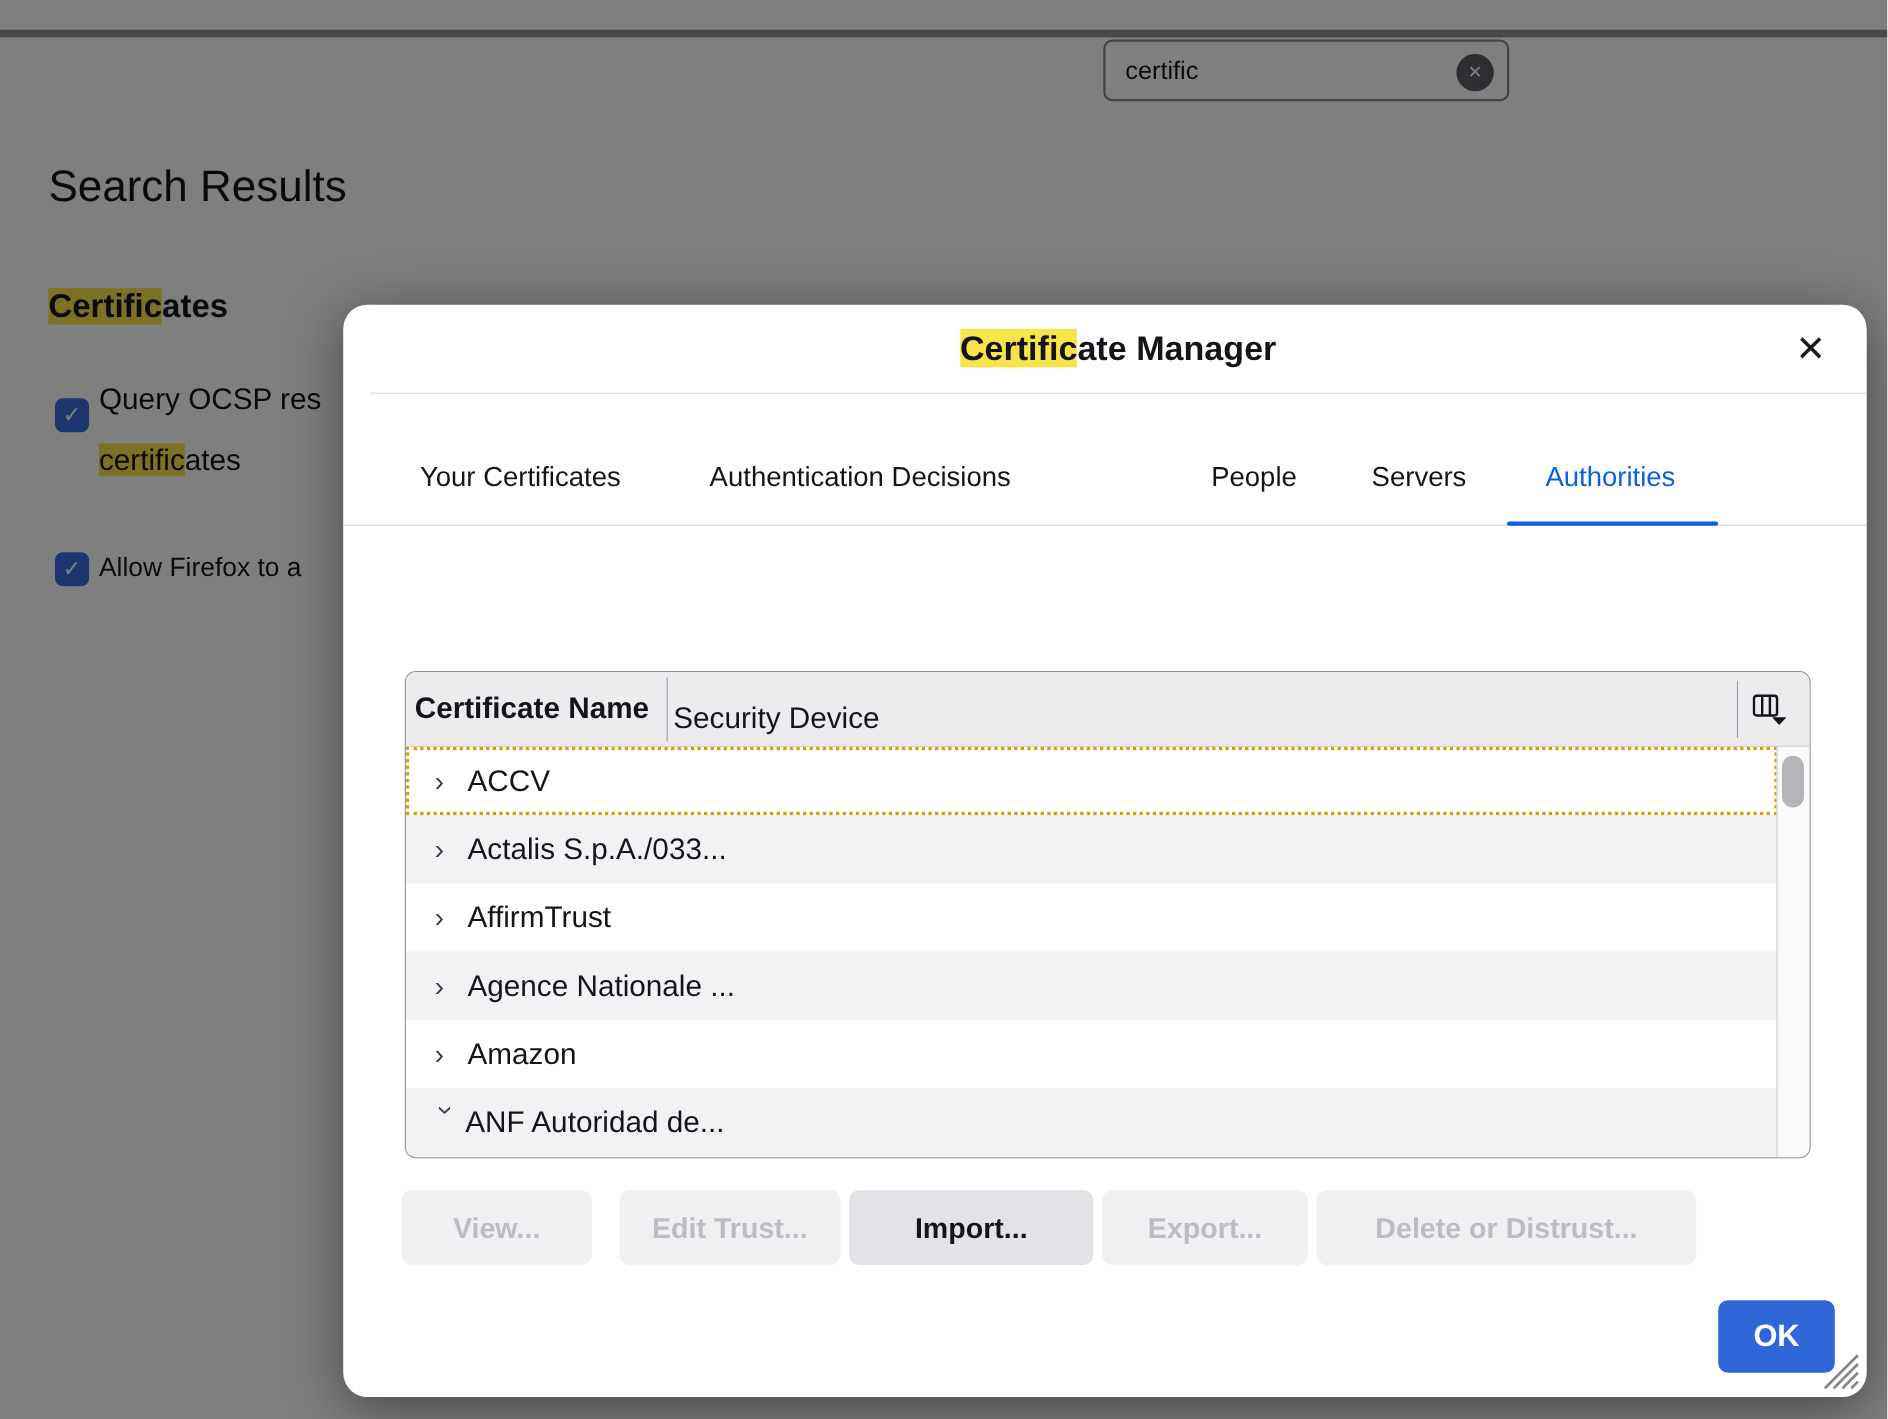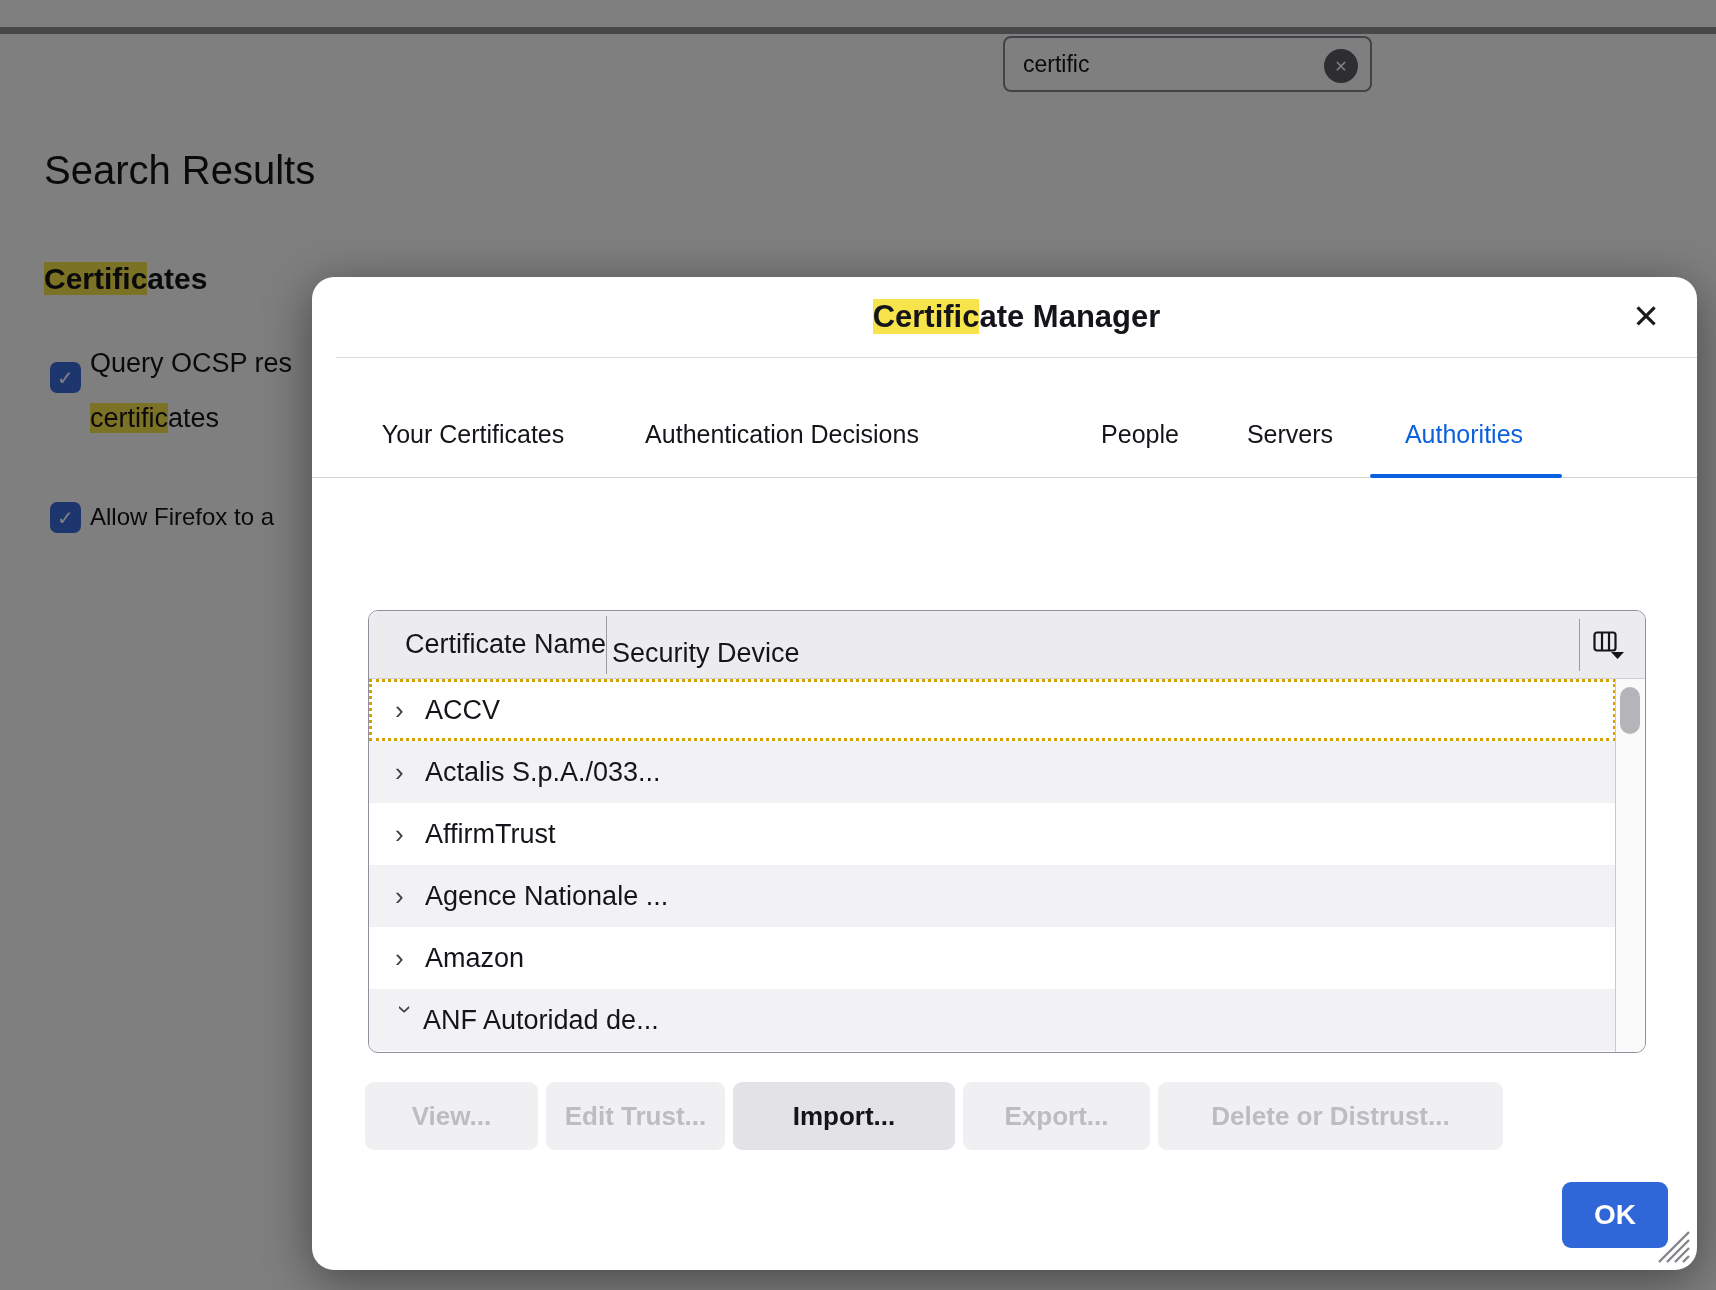--- a/index.html
+++ b/index.html
@@ -42,39 +42,39 @@
   .tab.active { color:#0b61dd; }
   .tab-underline { position:absolute; left:1058px; width:192px; bottom:-1px; height:4px;
     background:#0b61dd; border-radius:2px; }
 
   .desc { position:absolute; left:53px; top:254px; font-size:27px; color:#15141a; line-height:40px; }
 
   .cert-table { position:absolute; left:56px; top:333px; width:1278px; height:443px;
     border:1px solid #90909d; border-radius:10px; overflow:hidden; background:#fff; }
   .thead { position:relative; height:68px; background:#ececee; border-bottom:1px solid #cfcfd4;
     display:flex; align-items:center; font-size:27px; color:#15141a; }
-  .th1 { padding-left:36px; }
+  .th1 { padding-left:8px;font-weight:bold; }
   .th2 { position:absolute; left:243px;margin-top:17px; }
   .vdiv1 { position:absolute; left:237px; top:5px; height:58px; width:1px; background:#9b9ba5; }
   .vdiv2 { position:absolute; left:1210px; top:8px; height:52px; width:1px; background:#9b9ba5; }
   .colpicker { position:absolute; left:1224px; top:20px; width:32px; height:28px; cursor:pointer; }
   .tbody { position:relative; width:1247px; }
   .row { height:62px; display:flex; align-items:center; font-size:27px; color:#15141a; cursor:pointer; }
   .row.alt { background:#f2f2f4; }
   .row.focused { outline:3px dotted #d4a200; outline-offset:-3px; }
   .twisty { width:30px; margin-left:26px; font-size:26px; color:#3f3f46; line-height:26px; }
   .twisty.open { transform:rotate(90deg) translateX(-2px); width:26px; margin-left:24px; margin-right:4px; }
   .gutter { position:absolute; right:0; top:68px; bottom:0; width:30px; background:#fafafa; border-left:1px solid #cacace; }
   .thumb { position:absolute; left:4px; top:8px; width:20px; height:47px; background:#b5b5b9; border-radius:10px; }
 
   .btn-row { position:absolute; left:53px; top:805px; display:flex; gap:8px;border-radius:17px; }
   .dbtn { height:68px; border:none; border-radius:9px; background:#f0f0f2; color:#bcbcc3;
     font:600 26px "Liberation Sans","DejaVu Sans",sans-serif; cursor:default; }
   .dbtn.enabled { background:#e3e3e7; color:#15141a; font-weight:700; cursor:pointer; }
-  .b1{width:173px;} .b2{width:179px;} .b3{width:222px;} .b4{width:187px;} .b5{width:345px;}
+  .b1{width:173px;} .b2{width:201px;margin-left:17px;} .b3{width:222px;} .b4{width:187px;} .b5{width:345px;}
 
   .ok-btn { position:absolute; left:1250px; top:905px; width:106px; height:66px; border:none;
     border-radius:9px; background:#2f66d8; color:#fff; font:700 28px "Liberation Sans","DejaVu Sans",sans-serif; cursor:pointer; }
   .grip { position:absolute; right:6px; bottom:6px; width:38px; height:38px; }
 </style>
 </head>
 <body>
 
 <div class="root">
 

